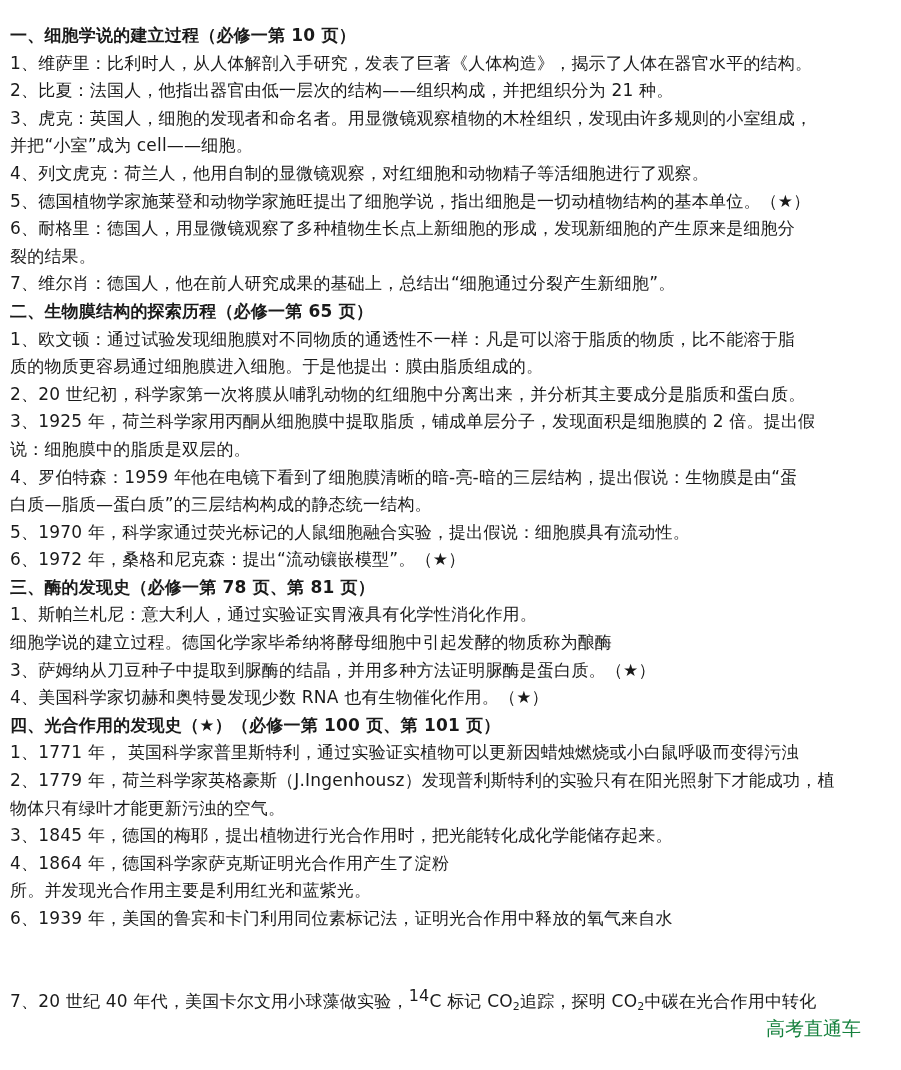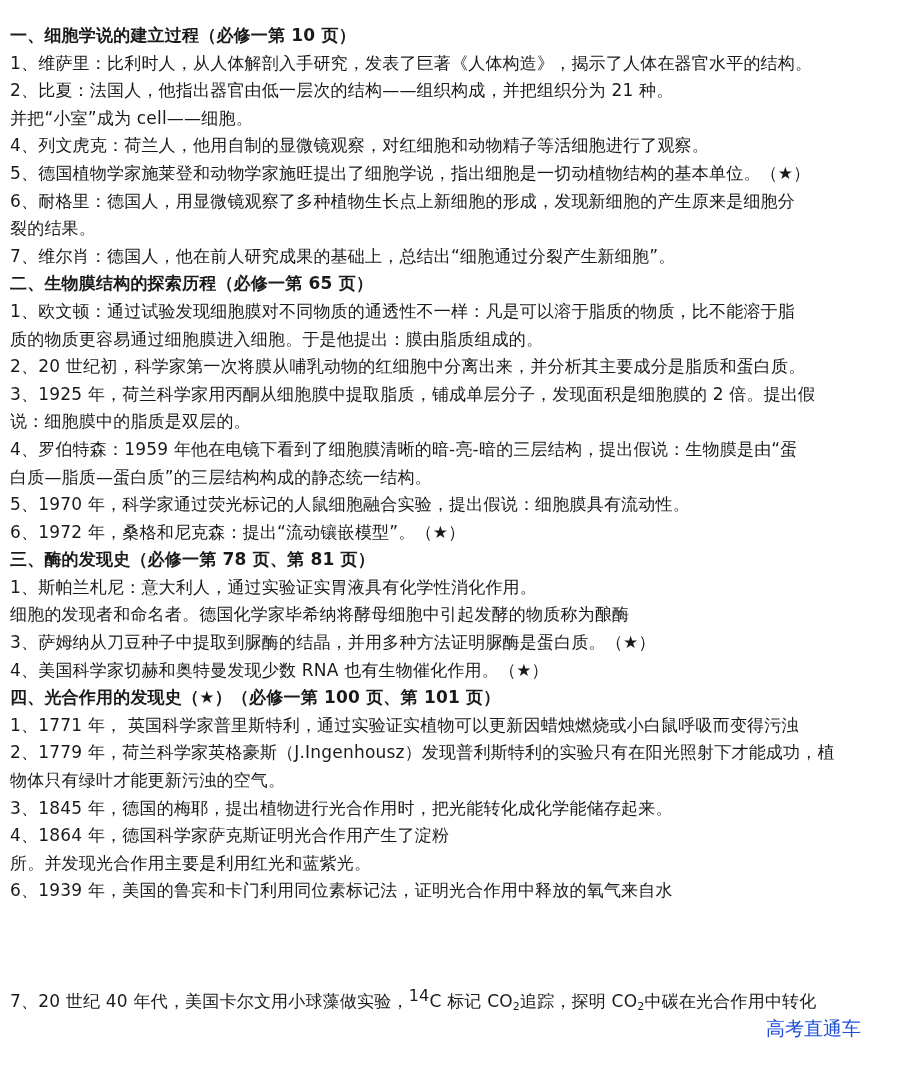--- a/index.html
+++ b/index.html
@@ -1,51 +1,52 @@
 <!DOCTYPE html>
 <html><head>
 <meta charset="utf-8">
 <style>
   html, body { margin: 0; padding: 0; background: #ffffff; }
   body { width: 901px; height: 1070px; position: relative; overflow: hidden;
          font-family: "DejaVu Sans", "Liberation Sans", sans-serif; color: #1a1a1a; }
   .page { position: absolute; left: 10px; top: 22px; width: 885px; }
   .line { font-size: 17px; line-height: 27.6px; height: 27.6px; white-space: nowrap; letter-spacing: 0.2px; }
   .heading { font-weight: bold; }
-  .watermark { position: absolute; left: 762px; top: 1016px; font-size: 19px; color: #1d4ed8;
+  .watermark { position: absolute; left: 762px; top: 1016px; font-size: 19px; color: #15803d;
                font-family: "DejaVu Sans", sans-serif; background: rgba(255,255,255,0.85); padding: 0 4px; }
   sup { font-size: 16px; vertical-align: 6px; line-height: 0; }
   sub { font-size: 11px; vertical-align: -3px; line-height: 0; }
 </style>
 </head>
 <body>
 
 <div class="page" id="page">
     <div class="line heading">一、细胞学说的建立过程（必修一第 10 页）</div>
     <div class="line">1、维萨里：比利时人，从人体解剖入手研究，发表了巨著《人体构造》，揭示了人体在器官水平的结构。</div>
     <div class="line">2、比夏：法国人，他指出器官由低一层次的结构——组织构成，并把组织分为 21 种。</div>
+    <div class="line">3、虎克：英国人，细胞的发现者和命名者。用显微镜观察植物的木栓组织，发现由许多规则的小室组成，</div>
     <div class="line">并把“小室”成为 cell——细胞。</div>
     <div class="line">4、列文虎克：荷兰人，他用自制的显微镜观察，对红细胞和动物精子等活细胞进行了观察。</div>
     <div class="line">5、德国植物学家施莱登和动物学家施旺提出了细胞学说，指出细胞是一切动植物结构的基本单位。（★）</div>
     <div class="line">6、耐格里：德国人，用显微镜观察了多种植物生长点上新细胞的形成，发现新细胞的产生原来是细胞分</div>
     <div class="line">裂的结果。</div>
     <div class="line">7、维尔肖：德国人，他在前人研究成果的基础上，总结出“细胞通过分裂产生新细胞”。</div>
     <div class="line heading">二、生物膜结构的探索历程（必修一第 65 页）</div>
     <div class="line">1、欧文顿：通过试验发现细胞膜对不同物质的通透性不一样：凡是可以溶于脂质的物质，比不能溶于脂</div>
     <div class="line">质的物质更容易通过细胞膜进入细胞。于是他提出：膜由脂质组成的。</div>
     <div class="line">2、20 世纪初，科学家第一次将膜从哺乳动物的红细胞中分离出来，并分析其主要成分是脂质和蛋白质。</div>
     <div class="line">3、1925 年，荷兰科学家用丙酮从细胞膜中提取脂质，铺成单层分子，发现面积是细胞膜的 2 倍。提出假</div>
     <div class="line">说：细胞膜中的脂质是双层的。</div>
     <div class="line">4、罗伯特森：1959 年他在电镜下看到了细胞膜清晰的暗-亮-暗的三层结构，提出假说：生物膜是由“蛋</div>
     <div class="line">白质—脂质—蛋白质”的三层结构构成的静态统一结构。</div>
     <div class="line">5、1970 年，科学家通过荧光标记的人鼠细胞融合实验，提出假说：细胞膜具有流动性。</div>
     <div class="line">6、1972 年，桑格和尼克森：提出“流动镶嵌模型”。（★）</div>
     <div class="line heading">三、酶的发现史（必修一第 78 页、第 81 页）</div>
     <div class="line">1、斯帕兰札尼：意大利人，通过实验证实胃液具有化学性消化作用。</div>
-    <div class="line">细胞的发现者和命名者。德国化学家毕希纳将酵母细胞中引起发酵的物质称为酿酶</div>
+    <div class="line">细胞学说的建立过程。德国化学家毕希纳将酵母细胞中引起发酵的物质称为酿酶</div>
     <div class="line">3、萨姆纳从刀豆种子中提取到脲酶的结晶，并用多种方法证明脲酶是蛋白质。（★）</div>
     <div class="line">4、美国科学家切赫和奥特曼发现少数 RNA 也有生物催化作用。（★）</div>
     <div class="line heading">四、光合作用的发现史（★）（必修一第 100 页、第 101 页）</div>
     <div class="line">1、1771 年， 英国科学家普里斯特利，通过实验证实植物可以更新因蜡烛燃烧或小白鼠呼吸而变得污浊</div>
     <div class="line">2、1779 年，荷兰科学家英格豪斯（J.Ingenhousz）发现普利斯特利的实验只有在阳光照射下才能成功，植</div>
     <div class="line">物体只有绿叶才能更新污浊的空气。</div>
     <div class="line">3、1845 年，德国的梅耶，提出植物进行光合作用时，把光能转化成化学能储存起来。</div>
     <div class="line">4、1864 年，德国科学家萨克斯证明光合作用产生了淀粉</div>
     <div class="line">所。并发现光合作用主要是利用红光和蓝紫光。</div>
     <div class="line">6、1939 年，美国的鲁宾和卡门利用同位素标记法，证明光合作用中释放的氧气来自水</div>

